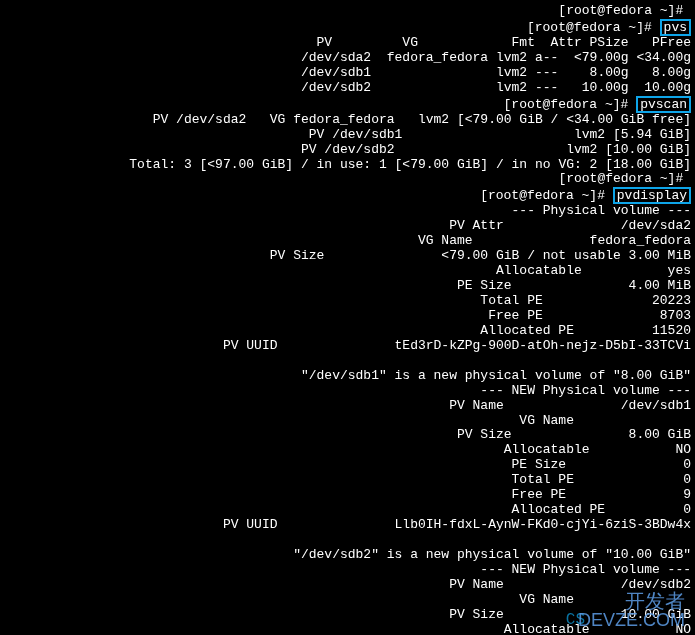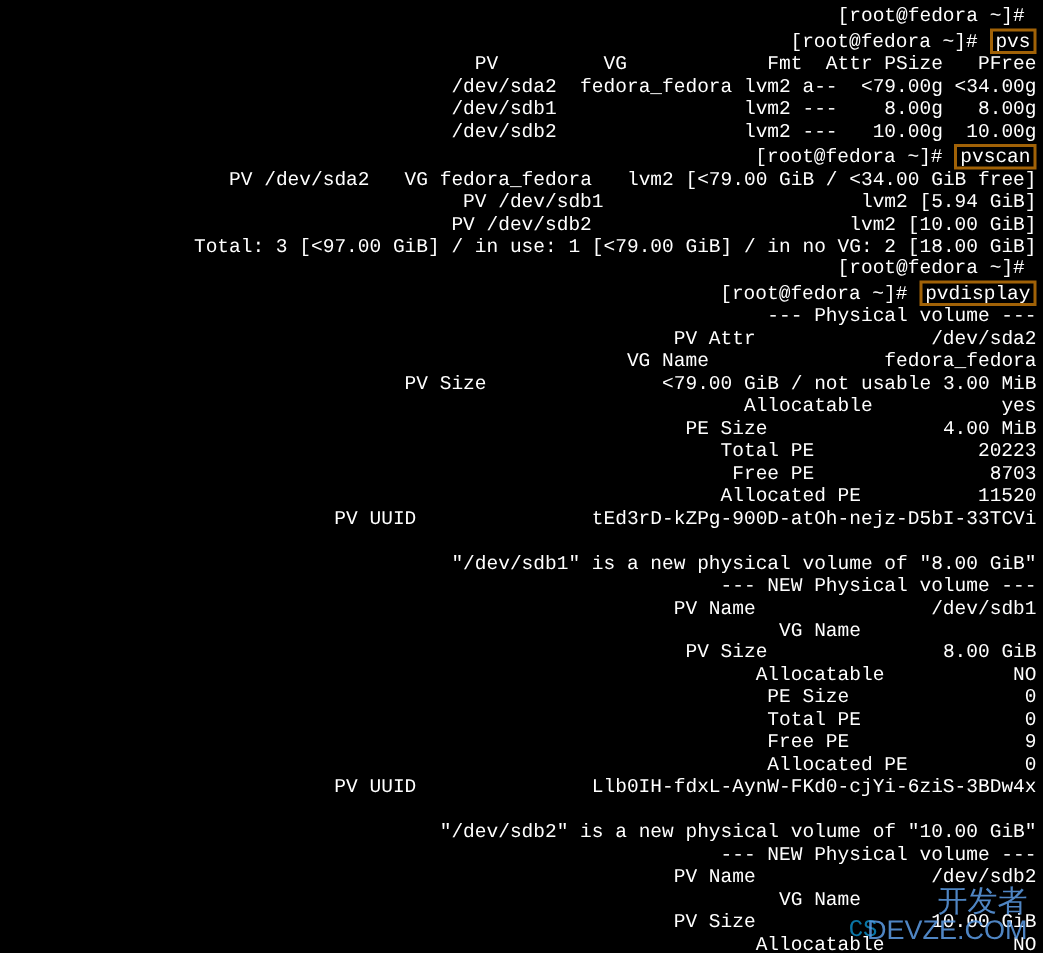--- a/index.html
+++ b/index.html
@@ -18,21 +18,21 @@
       width: 695px;
       height: 635px;
       overflow: hidden;
       position: relative;
     }
     .line {
       white-space: pre;
       letter-spacing: 0;
     }
     .highlight {
-      border: 2px solid #a16207;
+      border: 2px solid #0ea5e9;
       display: inline-block;
       padding: 0 2px;
       line-height: 1;
     }
     .watermark {
       position: absolute;
       right: 10px;
       bottom: 24px;
       font-size: 20px;
       color: #5d9de6;

